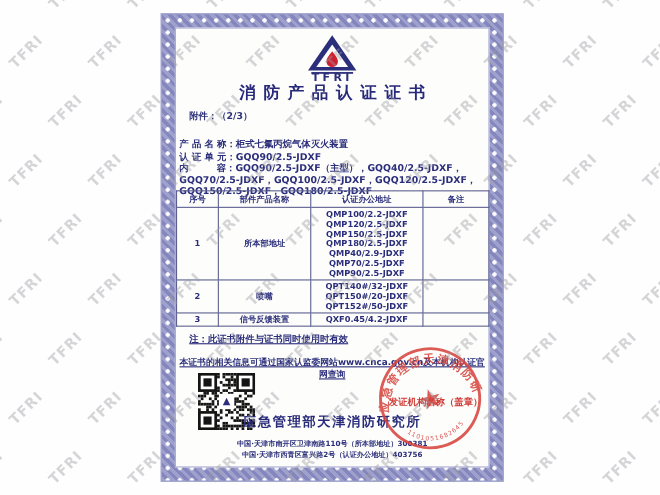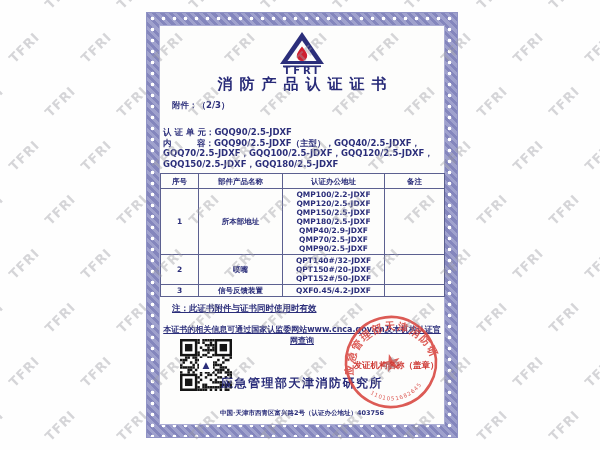--- a/index.html
+++ b/index.html
@@ -70,20 +70,21 @@
           <path d="M25 15.5 c3.2 4.2 5.2 6.4 5.2 9.3 a5.2 5.2 0 0 1 -10.4 0 c0 -2.9 2 -5.1 5.2 -9.3 z" fill="#cf2030"></path>
           <rect x="6" y="34.5" width="38" height="1.6" fill="#2b2e7a"></rect>
           <text x="25" y="43" text-anchor="middle" font-size="10" font-weight="bold" fill="#2b2e7a" letter-spacing="3">TFRI</text>
         </svg>
       </div>
 
       <div class="abs title navy">消防产品认证证书</div>
       <div class="abs attach navy">附件：（2/3）</div>
 
       <div class="abs fields navy">
+        <div><span class="lbl">产 品 名 称：</span><span>柜式七氟丙烷气体灭火装置</span></div>
         <div><span class="lbl">认 证 单 元：</span><span>GQQ90/2.5-JDXF</span></div>
         <div><span class="lbl">内　　　容：</span><span>GQQ90/2.5-JDXF（主型），GQQ40/2.5-JDXF，GQQ70/2.5-JDXF，GQQ100/2.5-JDXF，GQQ120/2.5-JDXF，GQQ150/2.5-JDXF，GQQ180/2.5-JDXF</span></div>
       </div>
 
       <table class="abs ptable">
         <colgroup>
             <col style="width:38px">
             <col style="width:84px">
             <col style="width:102px">
             <col style="width:60px">
@@ -295,20 +296,21 @@
           <textPath href="#arcTop" startOffset="4%">应急管理部天津消防研究所</textPath>
         </text>
         <text x="55" y="59" text-anchor="middle" font-size="24" fill="#d8453f">★</text>
         <text font-size="5.5" fill="#d8453f" letter-spacing="1">
           <textPath href="#arcBot" startOffset="8%">1101051682645</textPath>
         </text>
       </svg>
       <div class="abs seal-label">发证机构名称（盖章）</div>
 
       <div class="abs issuer">应急管理部天津消防研究所</div>
+      <div class="abs addr1 navy">中国·天津市南开区卫津南路110号（所本部地址）300381</div>
       <div class="abs addr2 navy">中国·天津市西青区富兴路2号（认证办公地址）403756</div>
 
     </div>
   </div>
 
   <div class="wm-layer">
       <span class="wm" style="left: -30px; top: -14px;">TFRI</span>
       <span class="wm" style="left: 42px; top: -14px;">TFRI</span>
       <span class="wm" style="left: 114px; top: -14px;">TFRI</span>
       <span class="wm" style="left: 186px; top: -14px;">TFRI</span>

